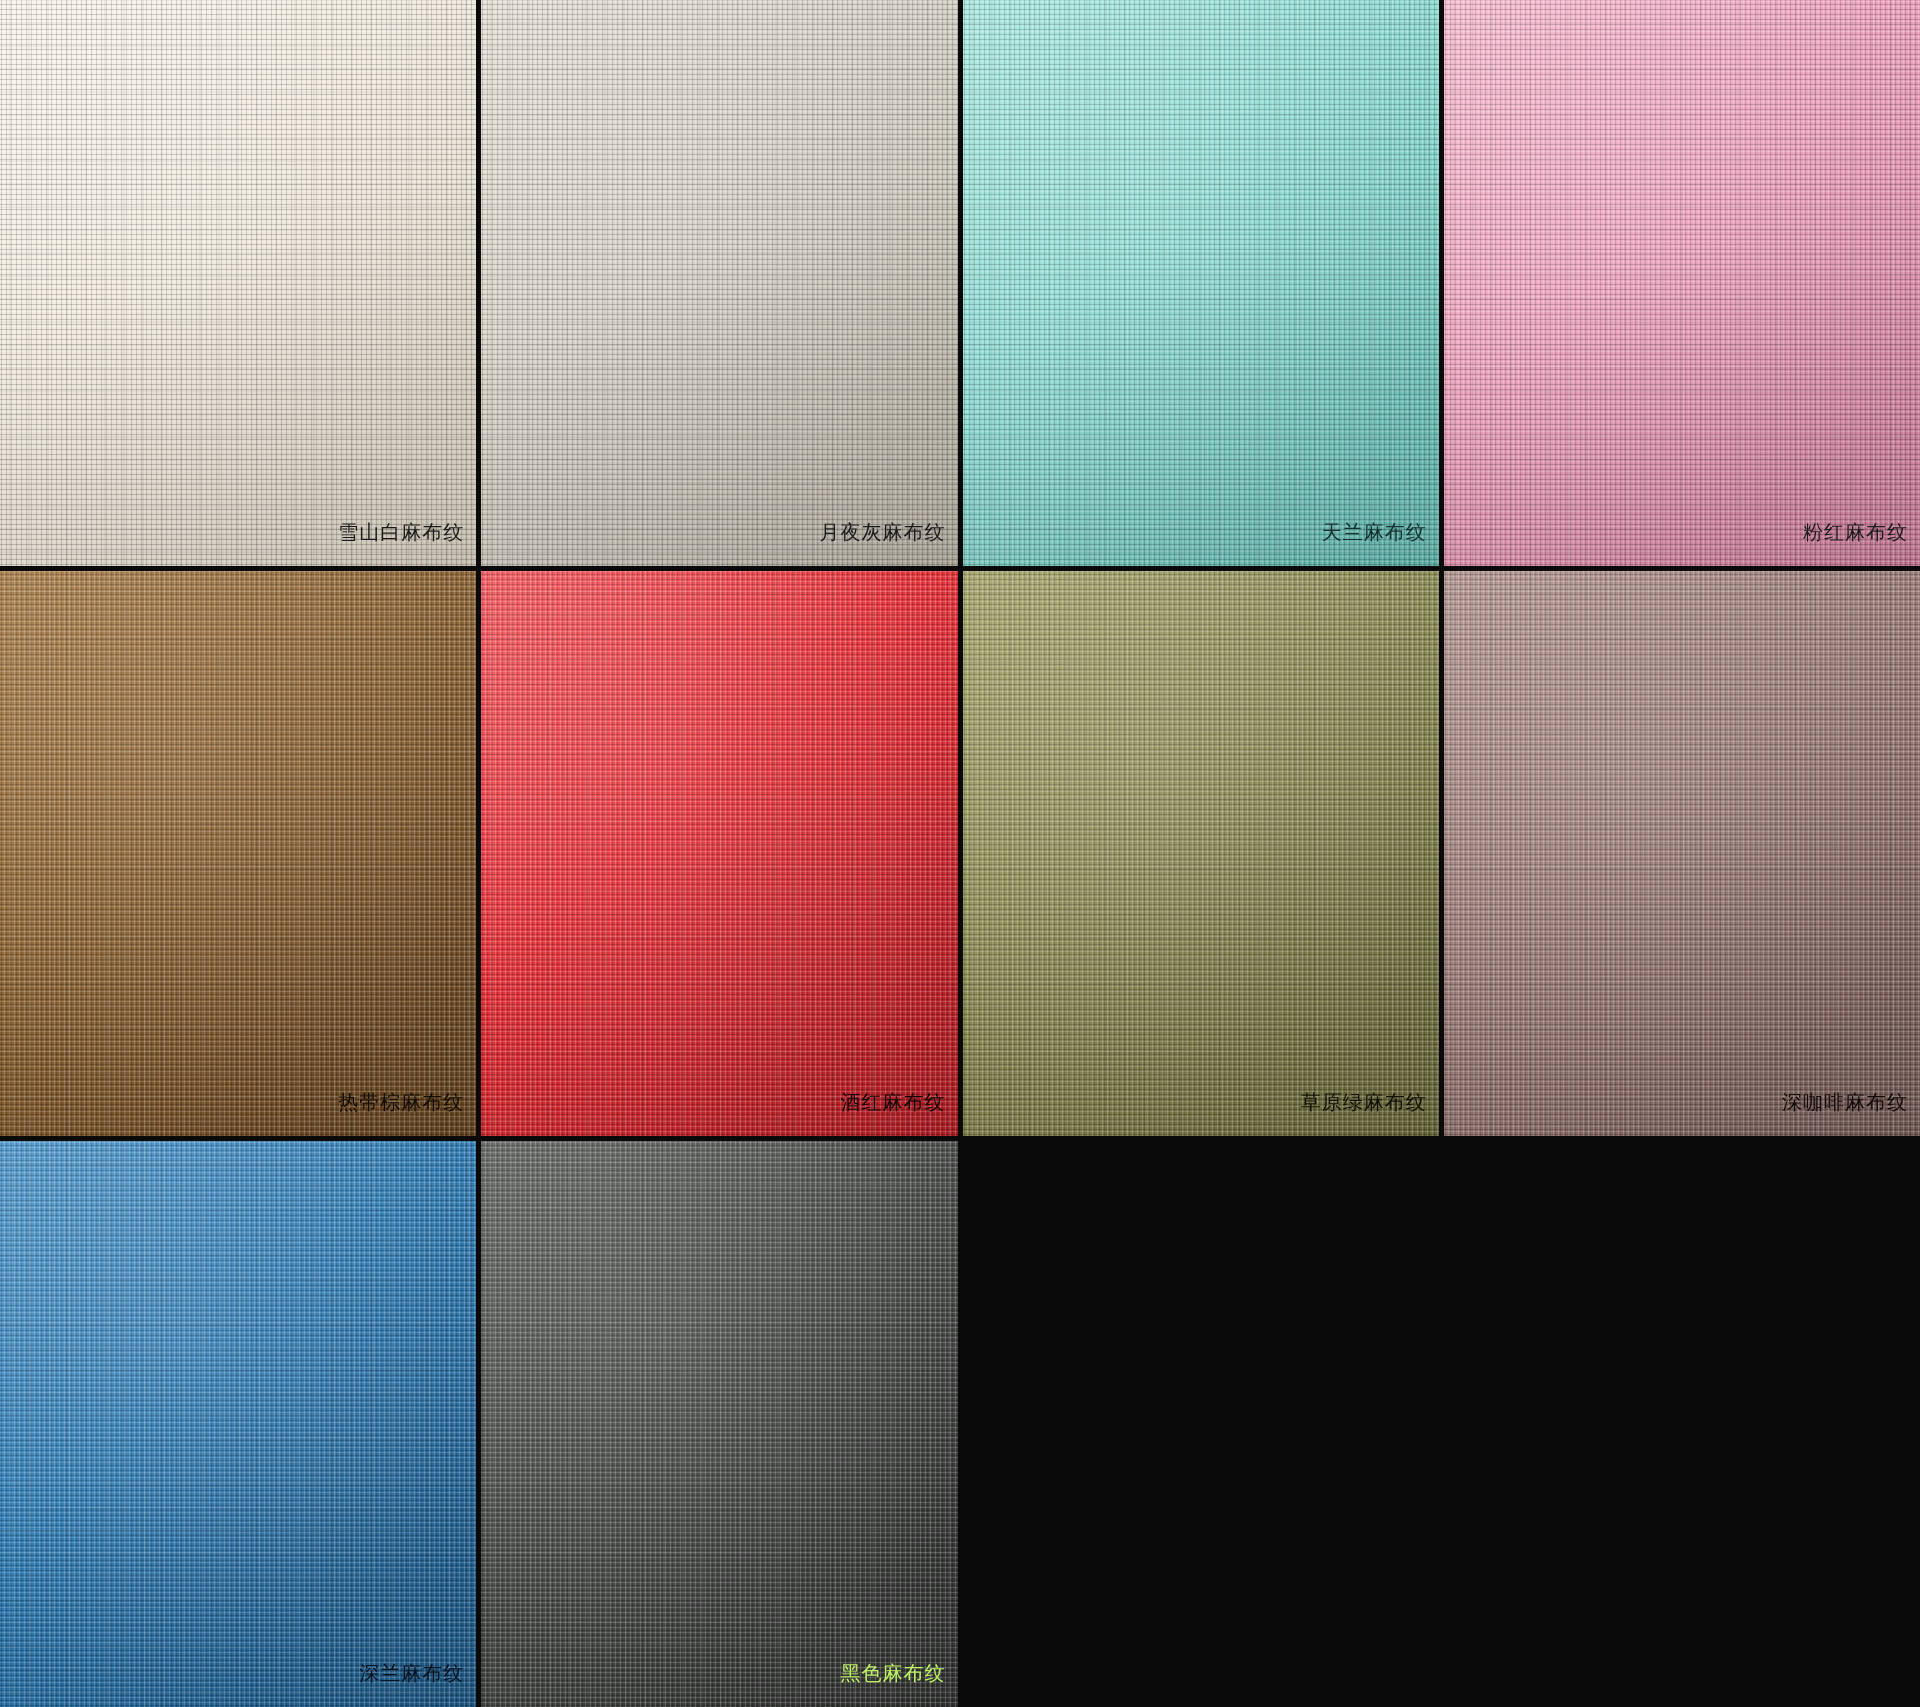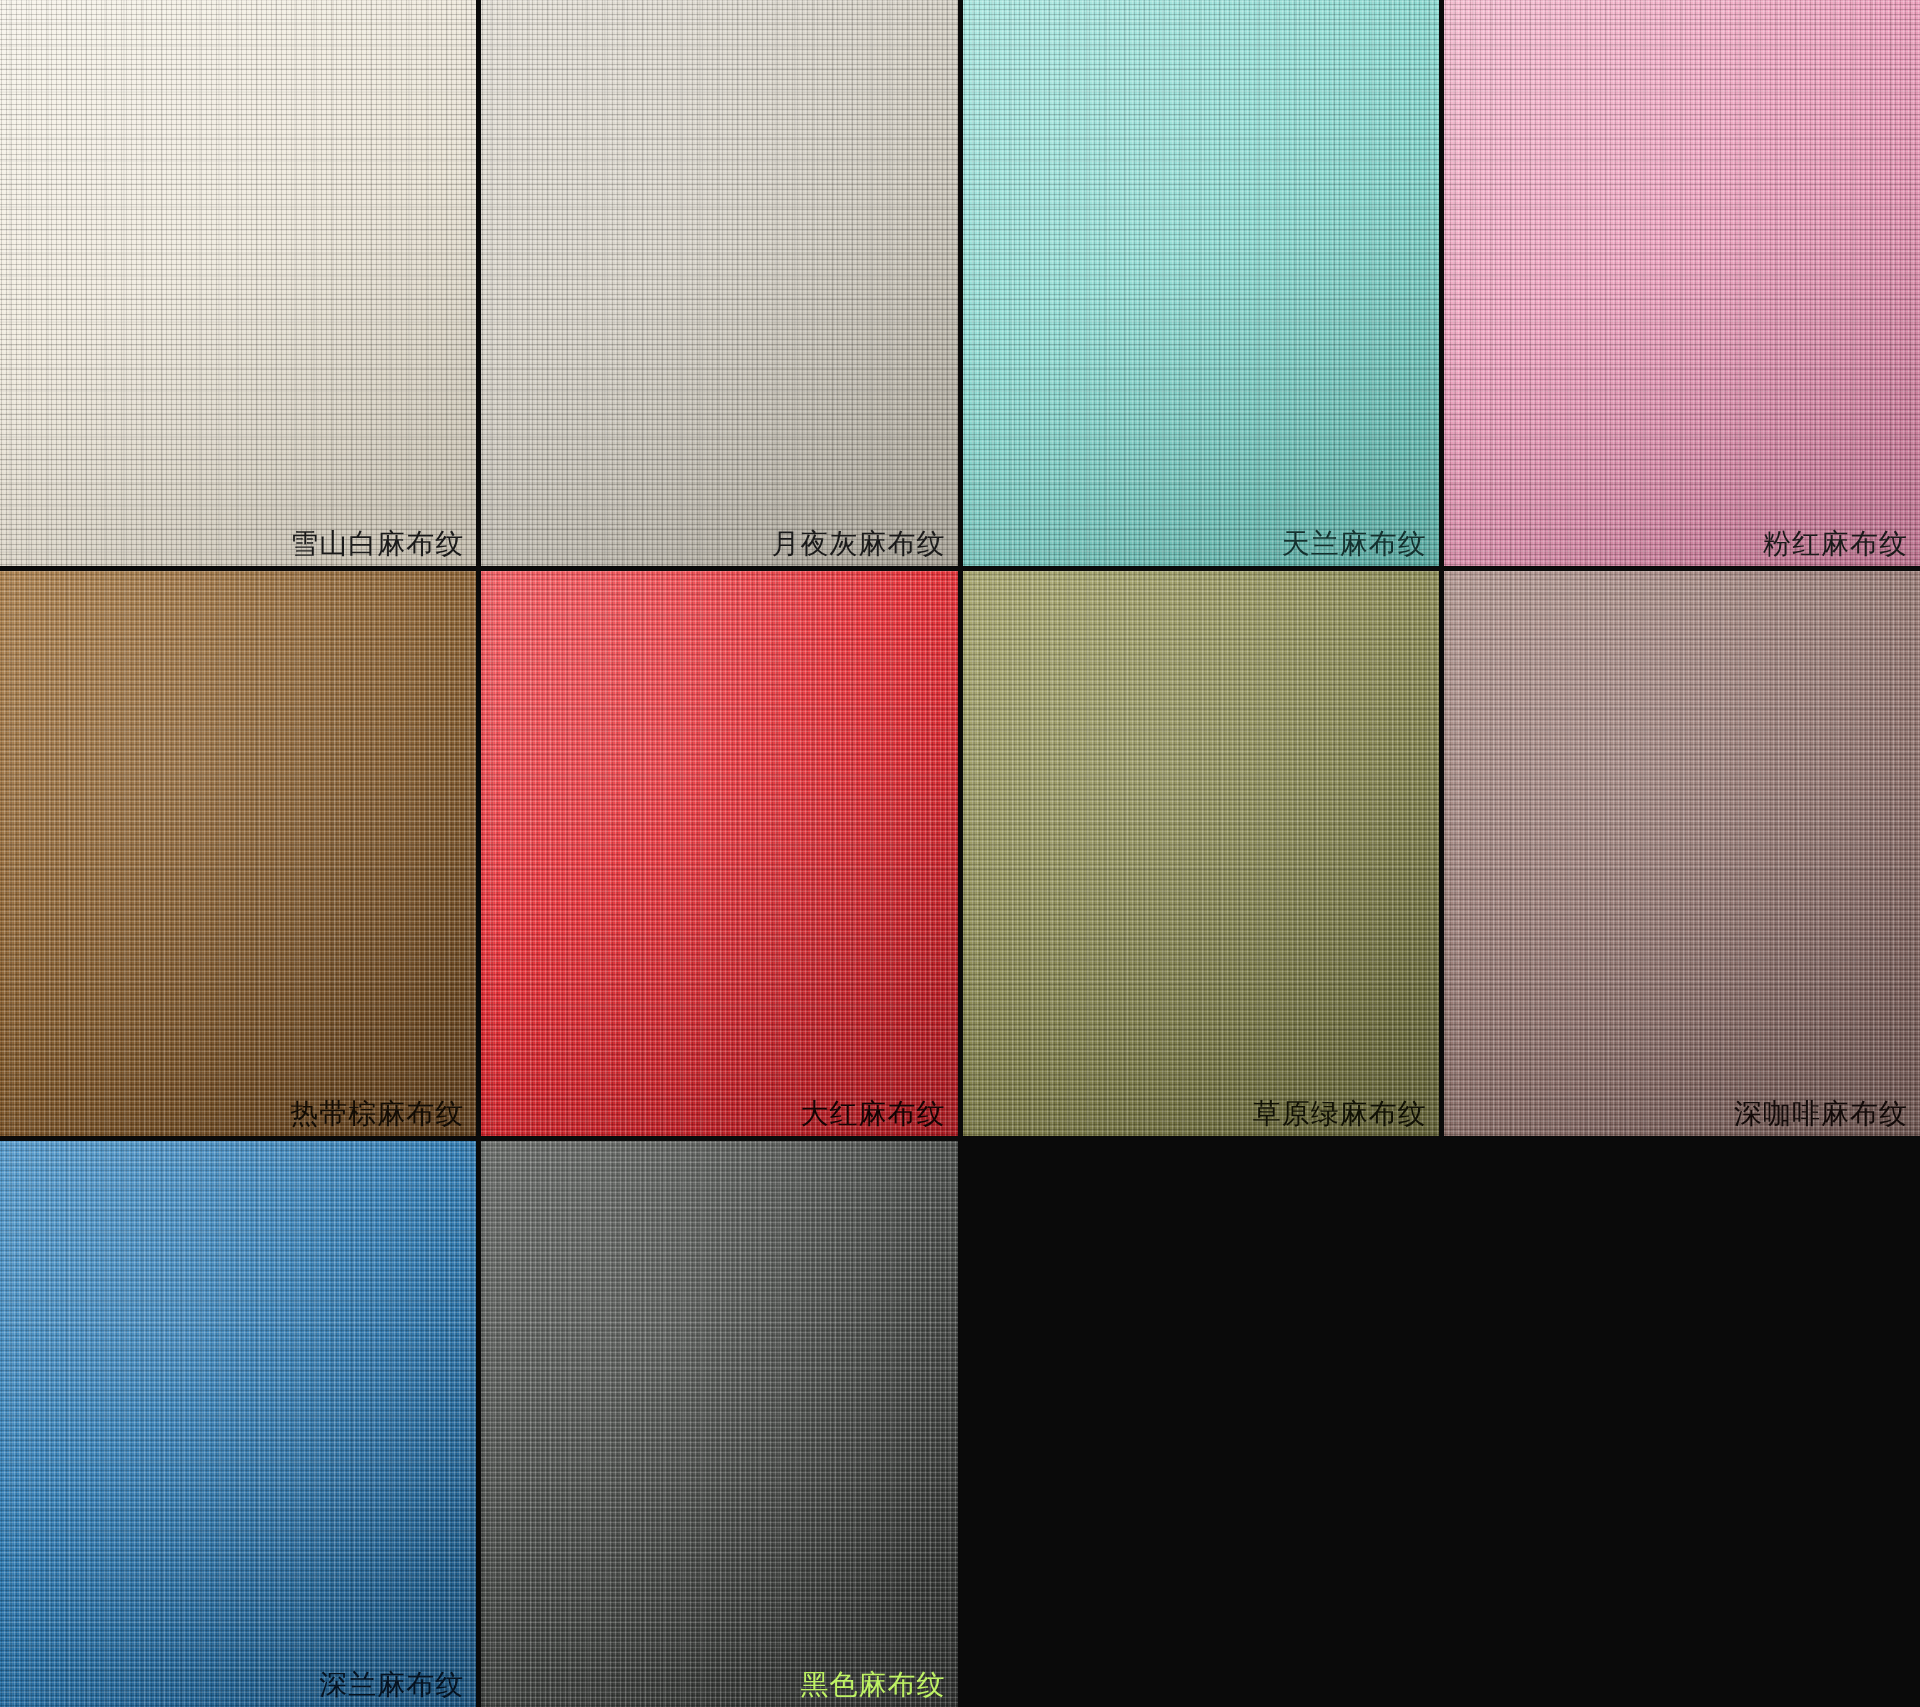--- a/index.html
+++ b/index.html
@@ -91,22 +91,22 @@
   .weave-shade {
     position: absolute;
     inset: 0;
     background:
       radial-gradient(ellipse 120% 100% at 38% 35%, rgba(255,255,255,0.10), rgba(255,255,255,0.0) 62%),
       linear-gradient(160deg, rgba(255,255,255,0.06) 0%, rgba(0,0,0,0.0) 45%, rgba(0,0,0,0.09) 100%);
   }
   .swatch-label {
     position: absolute;
     right: 12px;
-    bottom: 8px;
-    font-size: 28px;
+    bottom: 24px;
+    font-size: 20px;
     line-height: 1.0;
     letter-spacing: 1px;
     color: #141414;
     white-space: nowrap;
     font-family: "DejaVu Sans", "Liberation Sans", sans-serif;
   }
 </style>
 </head>
 <body>
 
@@ -150,21 +150,21 @@
       <div class="weave-slub"></div>
       <div class="weave-shade"></div>
       <div class="swatch-label" style="color: rgb(18, 12, 5);">热带棕麻布纹</div>
     </div>
     <div class="swatch">
       <div class="swatch-base" style="background: linear-gradient(135deg, rgb(245, 84, 90) 0%, rgb(232, 47, 54) 42%, rgb(187, 31, 38) 100%);"></div>
       <div class="weave-warp"></div>
       <div class="weave-weft"></div>
       <div class="weave-slub"></div>
       <div class="weave-shade"></div>
-      <div class="swatch-label" style="color: rgb(18, 4, 4);">大红麻布纹</div>
+      <div class="swatch-label" style="color: rgb(18, 4, 4);">酒红麻布纹</div>
     </div>
     <div class="swatch">
       <div class="swatch-base" style="background: linear-gradient(135deg, rgb(163, 162, 103) 0%, rgb(141, 140, 85) 42%, rgb(109, 108, 61) 100%);"></div>
       <div class="weave-warp"></div>
       <div class="weave-weft"></div>
       <div class="weave-slub"></div>
       <div class="weave-shade"></div>
       <div class="swatch-label" style="color: rgb(16, 16, 5);">草原绿麻布纹</div>
     </div>
     <div class="swatch">

